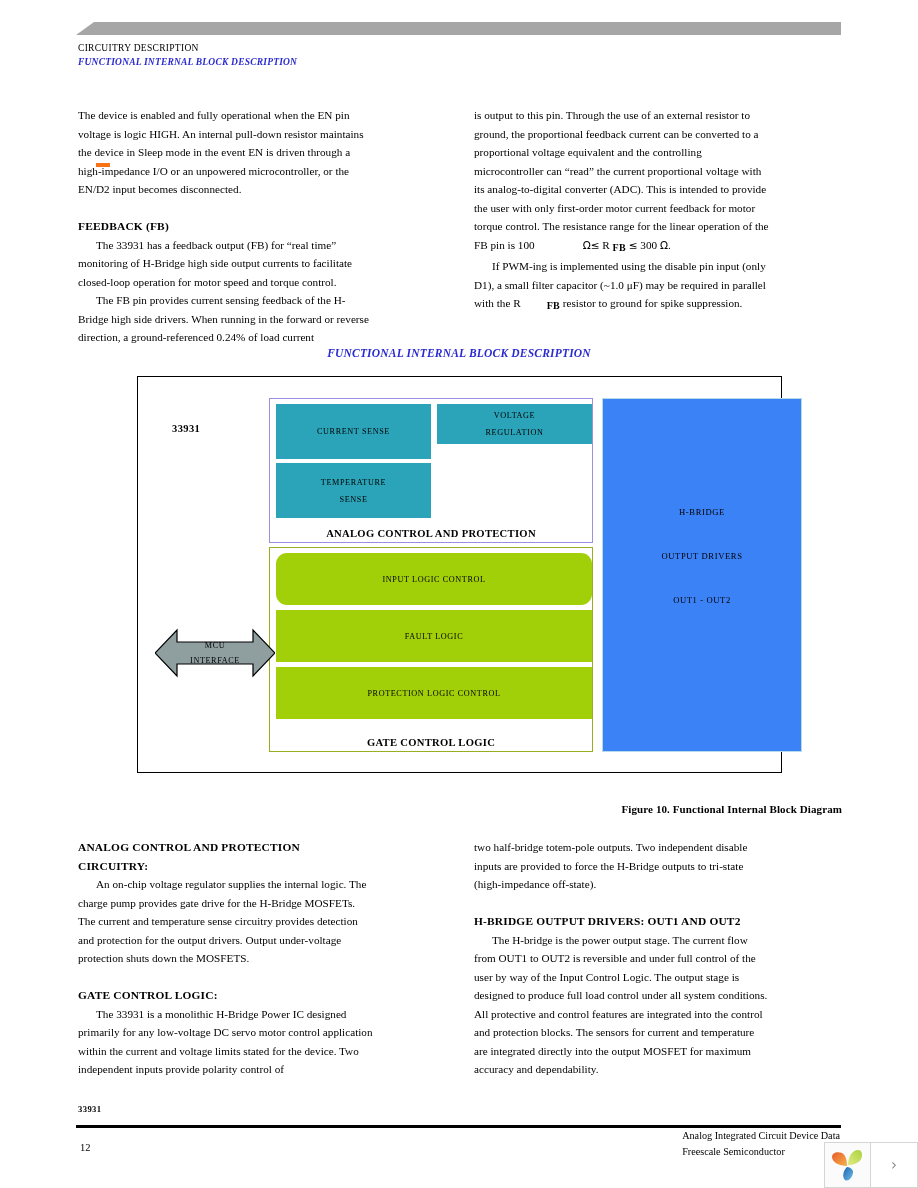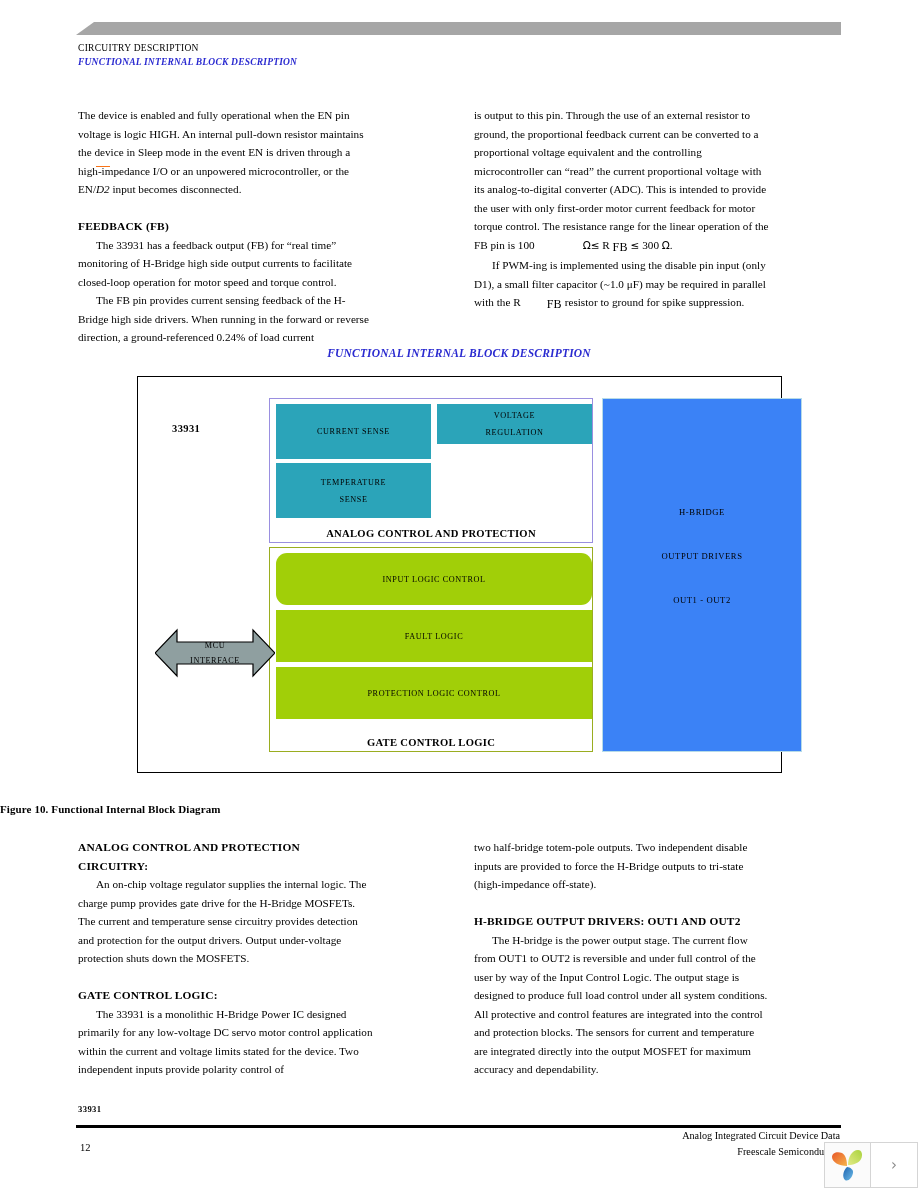--- a/index.html
+++ b/index.html
@@ -61,23 +61,23 @@
 
   .col p { margin: 0 0 0 0; }
   .col p.indent { text-indent: 18px; }
   .col .gap { height: 18.5px; }
   .sec-head {
     font-weight: bold;
     font-size: 11.4px;
     line-height: 18.5px;
     letter-spacing: 0.2px;
   }
-  .ovl { border-top: 1px solid #f97316; padding-top: 16px; font-style: italic; }
+  .ovl { border-top: 4px solid #f97316; padding-top: 16px; }
   .sym { font-family: "DejaVu Sans", sans-serif; font-size: 10.5px; }
-  .sub { font-size: 12px; font-weight: normal; vertical-align: -2px; letter-spacing: 0.3px;}
+  .sub { font-size: 10px; font-weight: bold; vertical-align: -2px; letter-spacing: 0.3px;}
 
   
   .fig-title {
     position: absolute;
     left: 0; top: 347px;
     width: 918px;
     text-align: center;
     font-size: 11.5px;
     font-style: italic;
     font-weight: bold;
@@ -190,21 +190,21 @@
     letter-spacing: 0.6px;
     line-height: 15px;
     pointer-events: none;
   }
 
   
   .fig-cap {
     position: absolute;
     left: 0; top: 803px;
     width: 842px;
-    text-align: left;
+    text-align: right;
     font-size: 11px;
     font-weight: bold;
     letter-spacing: 0.1px;
   }
 
   
   .foot-part {
     position: absolute;
     left: 78px; top: 1104px;
     font-size: 8.6px;
@@ -218,21 +218,21 @@
     background: #000;
   }
   .foot-page {
     position: absolute;
     left: 80px; top: 1142px;
     font-size: 10.5px;
   }
   .foot-right {
     position: absolute;
     right: 78px; top: 1128px;
-    text-align: right;
+    text-align: left;
     font-size: 10.2px;
     line-height: 16px;
   }
 
   
   .widget {
     position: absolute;
     right: 0px; bottom: 0px;
     width: 94px; height: 46px;
     display: flex;

